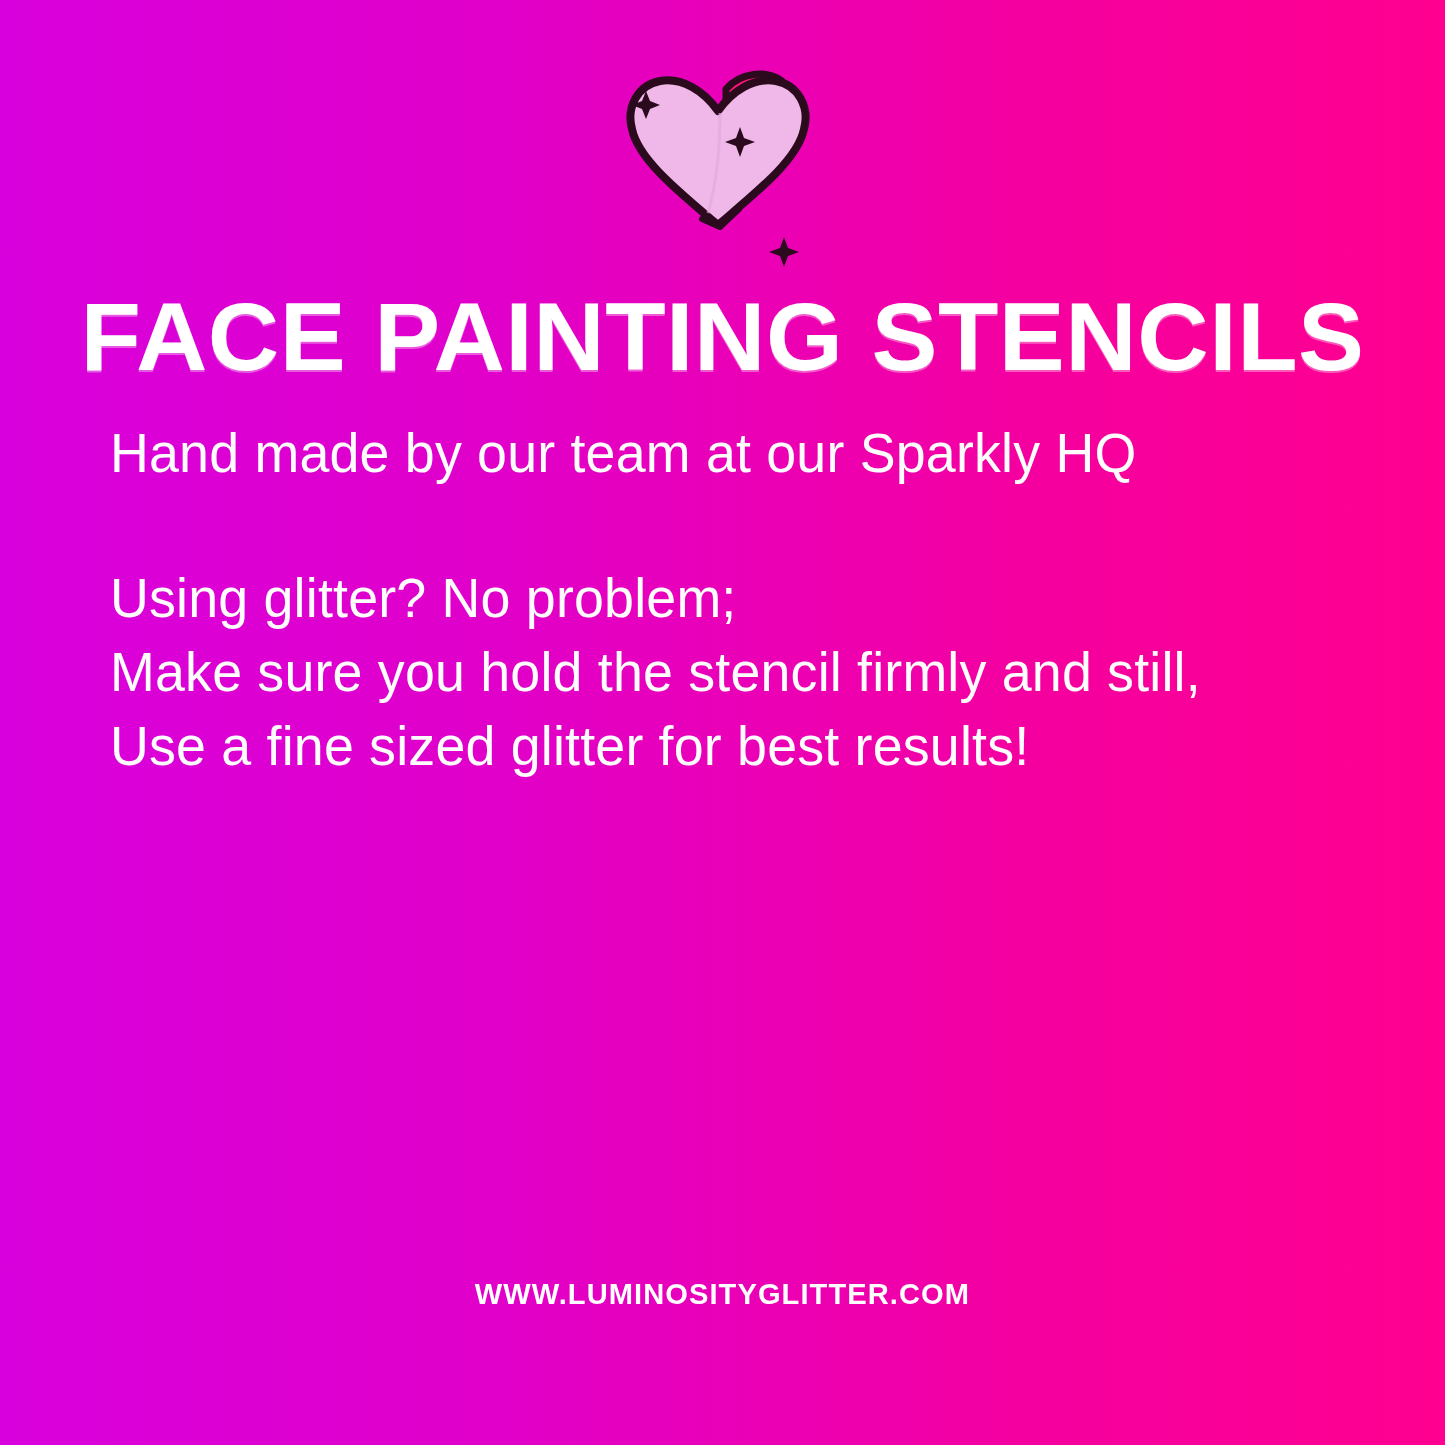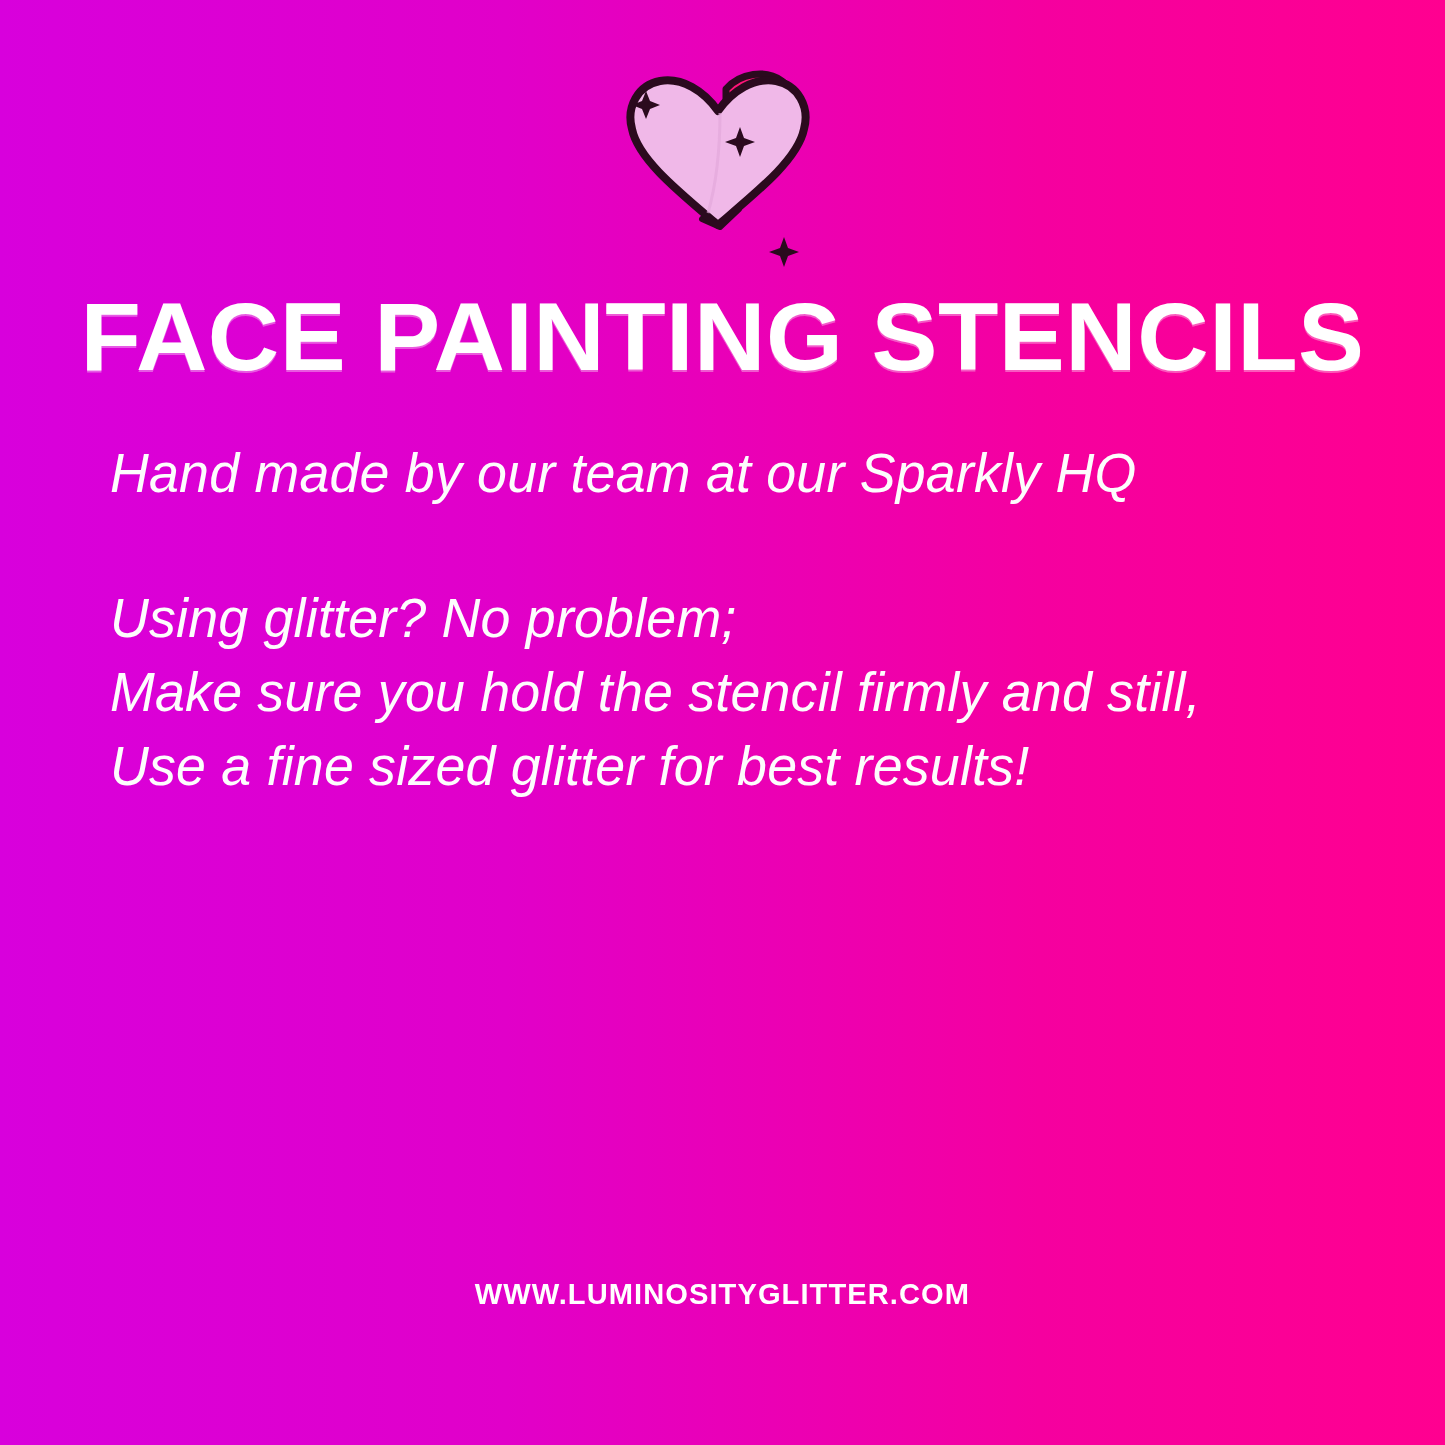--- a/index.html
+++ b/index.html
@@ -51,23 +51,22 @@
     letter-spacing: 0.5px;
     transform: scaleX(1.03);
     white-space: nowrap;
     text-shadow: 0 2px 0 rgba(255,255,255,0.35);
   }
 
   
   .body-copy {
     position: absolute;
     left: 110px;
-    top: 436px;
+    top: 416px;
     width: 1200px;
-    font-style: italic;
   }
   .para {
     margin: 0 0 71px 0;
   }
   .para:last-child {
     margin-bottom: 0;
   }
   .line {
     color: #fdfdfd;
     font-family: "Liberation Sans Narrow", "Liberation Sans", sans-serif;

